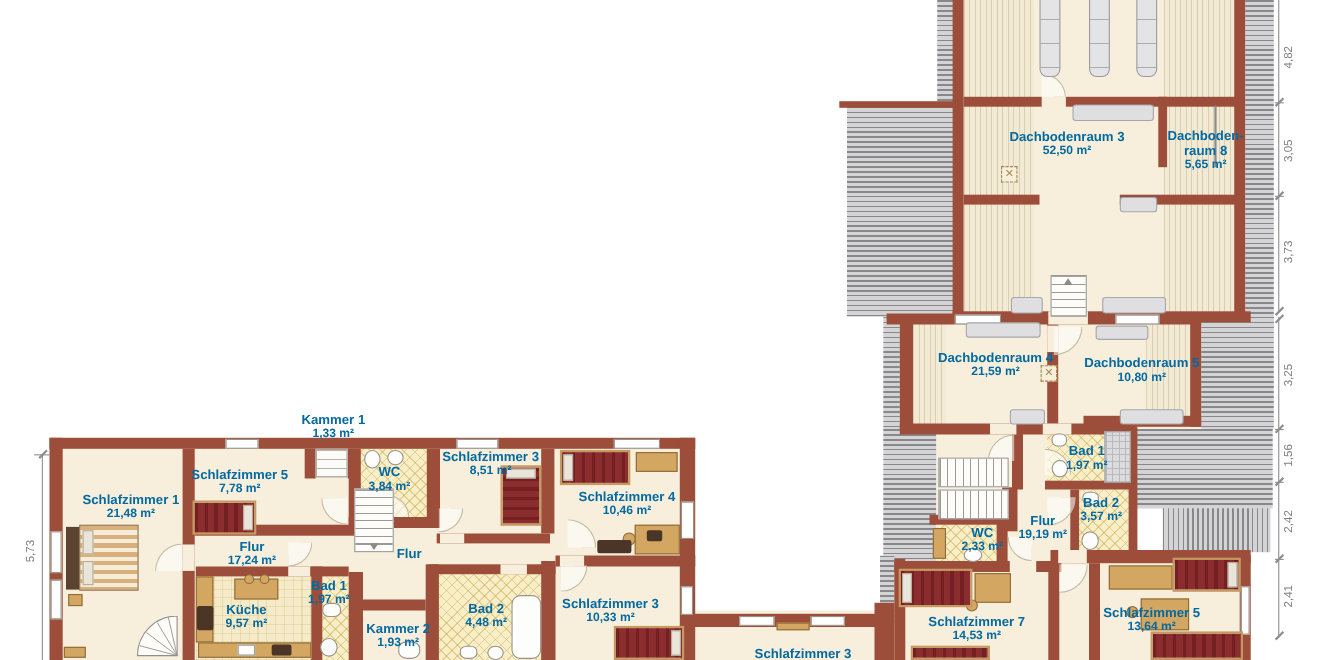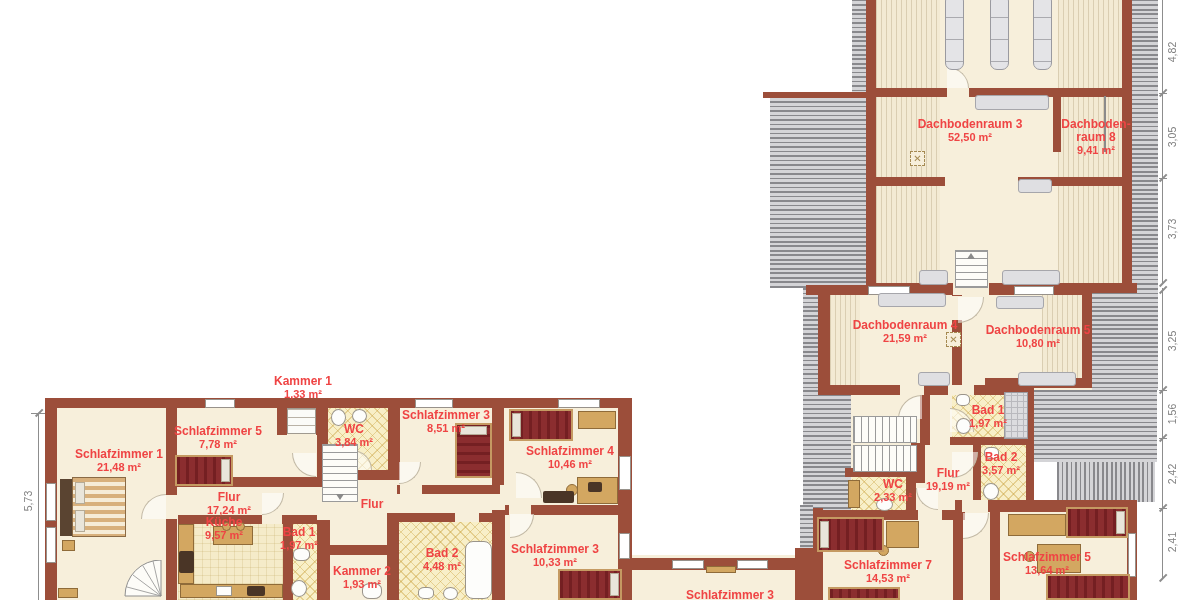--- a/index.html
+++ b/index.html
@@ -35,21 +35,21 @@
   .tan{background:#d3a761;border:1px solid #8f6b39;z-index:20;}
   .dark{background:#4a3526;z-index:22;border-radius:2px;}
   .chair{background:#d3a761;border:1px solid #8f6b39;border-radius:50%;z-index:20;}
   .fix{background:#fdfdfb;border:1px solid #9a948a;z-index:21;}
   .oval{border-radius:50%;}
   .round{border-radius:40%;}
   .tile{background:repeating-linear-gradient(0deg,#b9b9be 0 1px,transparent 1px 6px),
         repeating-linear-gradient(90deg,#b9b9be 0 1px,transparent 1px 6px),#dcdcdf;border:1px solid #9a9aa0;z-index:20;}
   .chim{border:1px dashed #a58a52;color:#a58a52;font-size:10px;line-height:13px;text-align:center;z-index:20;background:#f7efdb;}
   .lbl{z-index:50;transform:translate(-50%,-50%);display:flex;flex-direction:column;align-items:center;
-       color:#ef4444;font-weight:700;line-height:13px;white-space:nowrap;text-align:center;}
+       color:#0369a1;font-weight:700;line-height:13px;white-space:nowrap;text-align:center;}
   .lbl .nm{font-size:12px;}
   .lbl .ar{font-size:11px;}
   .dimline{background:#8d8d8d;z-index:60;}
   .tick{width:10px;height:1.5px;background:#8d8d8d;transform:rotate(-45deg);z-index:61;}
   .tbar{width:8px;height:1px;background:#8d8d8d;z-index:61;}
   .dim{z-index:62;color:#808080;font-size:10.5px;white-space:nowrap;
        transform:translate(-50%,-50%) rotate(-90deg);}
   .leaf{background:#8b8b8b;z-index:18;}
   .arrow-down{width:0;height:0;border-left:4px solid transparent;border-right:4px solid transparent;
        border-top:6px solid #8a8a8a;z-index:23;}
@@ -270,21 +270,21 @@
   <div class="fix oval" style="left:983px;top:483px;width:16px;height:17px"></div>
   <div class="fix oval" style="left:876px;top:498px;width:17px;height:13px"></div>
 
   <div class="lbl" style="left:970px;top:131px">
     <span class="nm">Dachbodenraum 3</span>
       <span class="ar">52,50 m²</span>
     </div>
   <div class="lbl" style="left:1096px;top:137px">
     <span class="nm">Dachboden-</span>
       <span class="nm">raum 8</span>
-      <span class="ar">9,41 m²</span>
+      <span class="ar">5,65 m²</span>
     </div>
   <div class="lbl" style="left:905px;top:332px">
     <span class="nm">Dachbodenraum 4</span>
       <span class="ar">21,59 m²</span>
     </div>
   <div class="lbl" style="left:1038px;top:337px">
     <span class="nm">Dachbodenraum 5</span>
       <span class="ar">10,80 m²</span>
     </div>
   <div class="lbl" style="left:988px;top:417px">
@@ -335,21 +335,21 @@
     <span class="nm">Schlafzimmer 4</span>
       <span class="ar">10,46 m²</span>
     </div>
   <div class="lbl" style="left:229px;top:504px">
     <span class="nm">Flur</span>
       <span class="ar">17,24 m²</span>
     </div>
   <div class="lbl" style="left:372px;top:504px">
     <span class="nm">Flur</span>
     </div>
-  <div class="lbl" style="left:224px;top:529px">
+  <div class="lbl" style="left:224px;top:561px">
     <span class="nm">Küche</span>
       <span class="ar">9,57 m²</span>
     </div>
   <div class="lbl" style="left:299px;top:539px">
     <span class="nm">Bad 1</span>
       <span class="ar">1,97 m²</span>
     </div>
   <div class="lbl" style="left:362px;top:578px">
     <span class="nm">Kammer 2</span>
       <span class="ar">1,93 m²</span>

